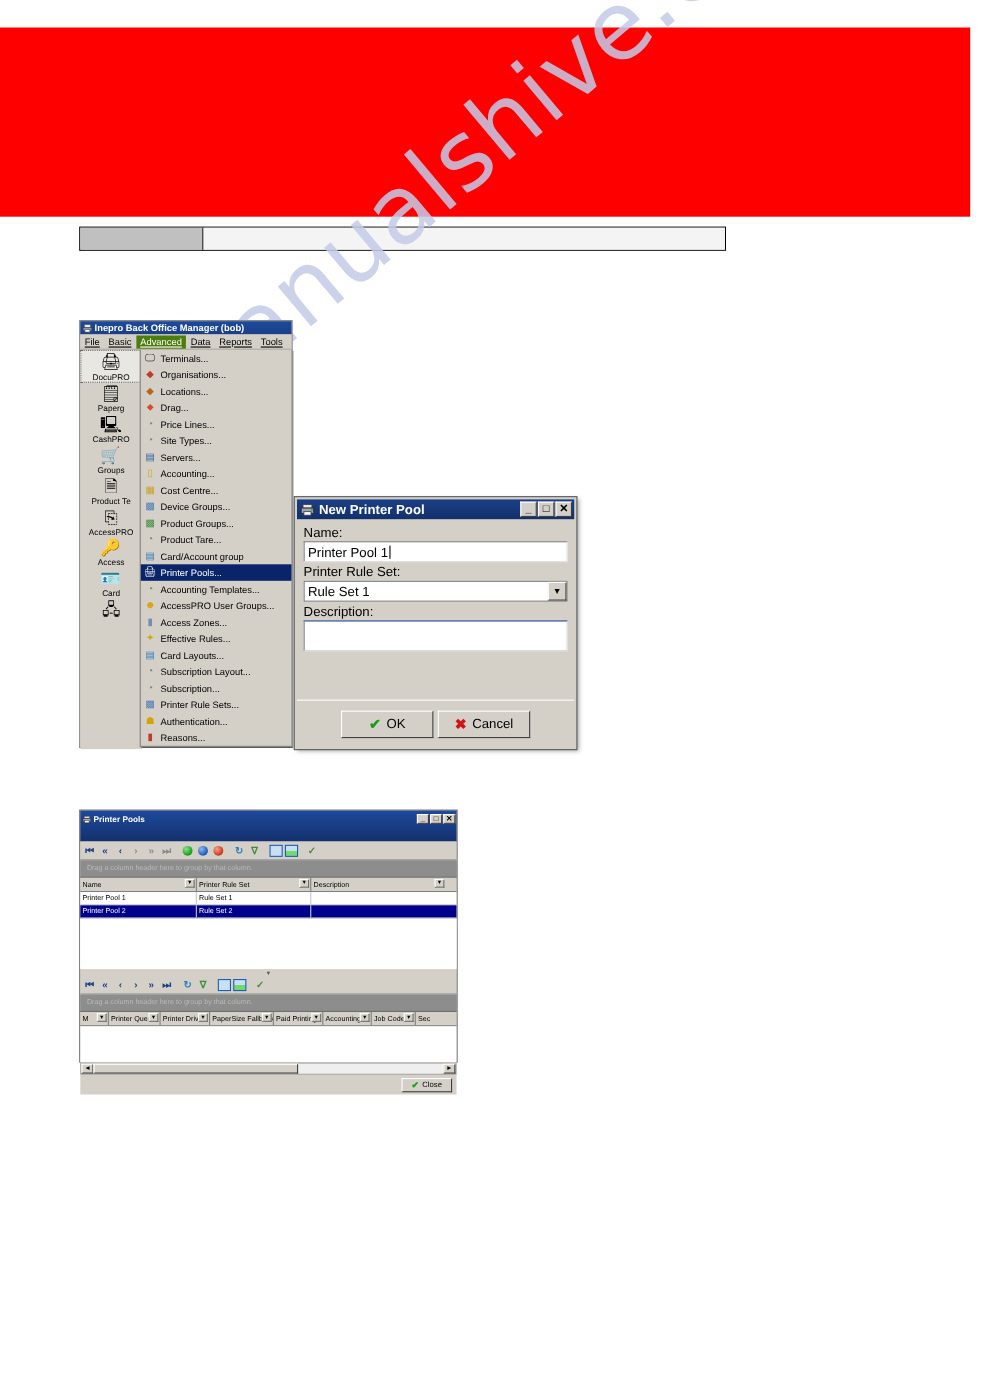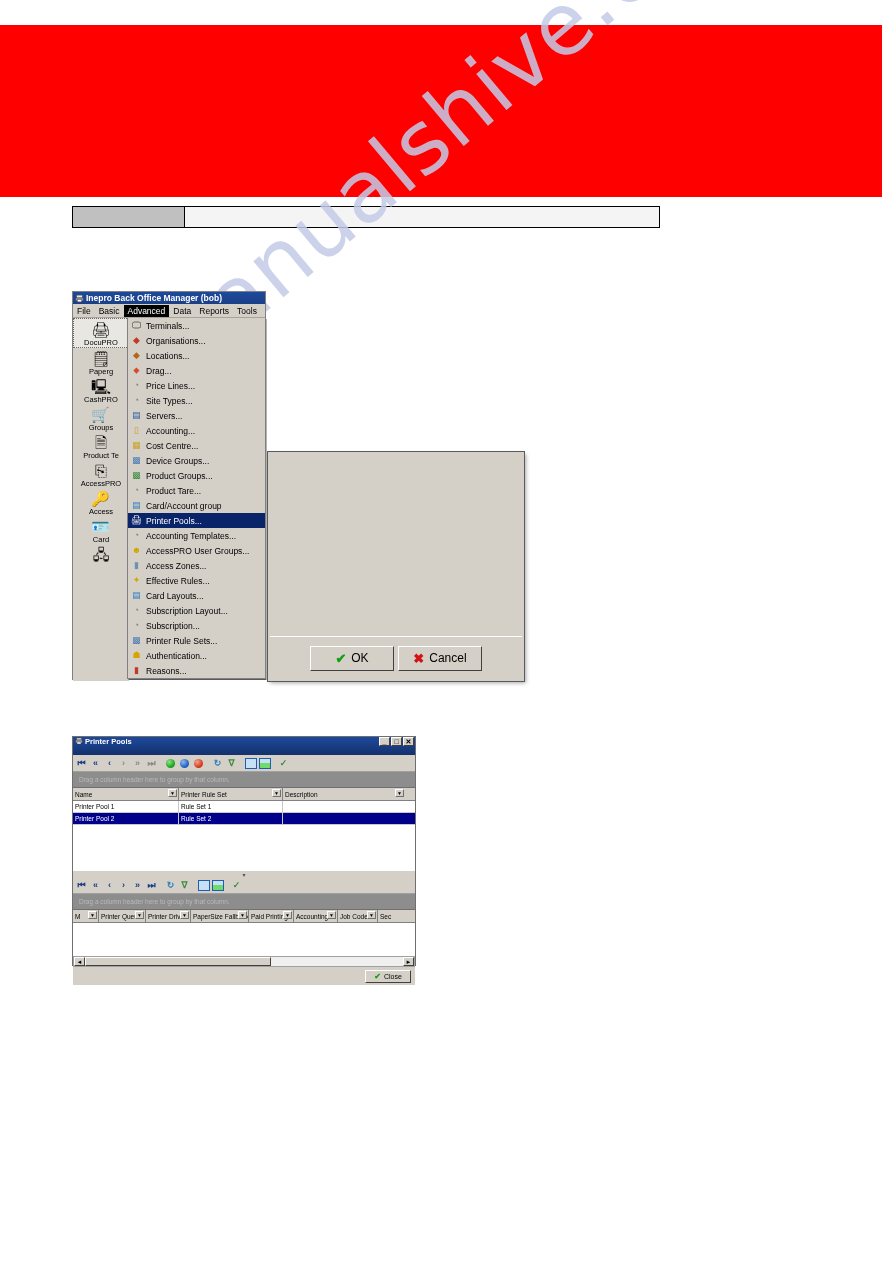--- a/index.html
+++ b/index.html
@@ -78,23 +78,23 @@
   }
   .app-menubar {
     height: 13px;
     background: #d4d0c8;
     display: flex; align-items: center;
     border-bottom: 1px solid #a8a49c;
     font-size: 8.5px;
     color: #000;
   }
   .app-menubar .mi {
-    padding: 1px 4px; white-space: nowrap;
-  }
-  .app-menubar .mi.active { background: #000000; color: #fff; }
+    padding: 1px 4px; white-space: nowrap; text-decoration: underline;
+  }
+  .app-menubar .mi.active { background: #4d7c0f; color: #fff; }
 
   .app-body { position: relative; height: 363px; }
 
   
   .icon-strip {
     position: absolute; left: 0; top: 0;
     width: 56px; height: 100%;
     background: #d4d0c8;
     overflow: hidden;
   }
@@ -249,22 +249,22 @@
     width: 344px; height: 230px;
     background: #d4d0c8;
     border: 1px solid #6f6f6f;
     box-sizing: border-box;
     z-index: 10;
   }
   .pp-title {
     height: 12px;
     background: linear-gradient(to bottom, #1d4a9c 0%, #14306d 100%);
     color: #fff; font-size: 7.5px; font-weight: bold;
-    display: flex; align-items: flex-start;
-    padding: 0 1px 6px 2px;
+    display: flex; align-items: flex-end;
+    padding: 0 1px 16px 2px;
   }
   .pp-title .pti2 { width: 8px; height: 8px; margin-right: 2px; flex:none; }
   .pp-title .ttl2 { flex: 1; white-space: nowrap; }
   .pp-title .wb {
     width: 11px; height: 9px; margin-left: 1px;
     background: #d4d0c8; border: 1px solid #fff;
     border-right-color: #404040; border-bottom-color: #404040;
     color: #000; font-size: 7px; font-weight: bold;
     display: flex; align-items: center; justify-content: center;
     box-sizing: border-box; line-height: 1;
@@ -557,20 +557,51 @@
         </div>
         <div class="menu-item">
           <span class="mico" style="color:#c0392b">▮</span>
           <span>Reasons...</span>
         </div>
       </div>
     </div>
   </div>
 
   <div class="npp">
+    <div class="npp-title">
+      <span class="pti">
+        <svg width="13" height="13" viewBox="0 0 16 16">
+            <rect x="3" y="2" width="10" height="4" fill="#e8e8e8" stroke="#444"></rect>
+            <rect x="1" y="6" width="14" height="6" rx="1" fill="#9aa6b5" stroke="#222"></rect>
+            <rect x="4" y="10" width="8" height="4" fill="#fff" stroke="#444"></rect>
+            <circle cx="13" cy="8" r="1" fill="#3a3"></circle>
+          </svg>
+      </span>
+      <span class="ttl">New Printer Pool</span>
+      <span class="winbtns">
+        <span class="winbtn">_</span>
+        <span class="winbtn">□</span>
+        <span class="winbtn">✕</span>
+      </span>
+    </div>
+    <div class="npp-body">
+      <div class="fld-label">Name:</div>
+      <div class="txtbox">
+        <span>Printer Pool 1</span>
+          <span class="caret"></span>
+      </div>
+      <div class="fld-label">Printer Rule Set:</div>
+      <div class="combo">
+        <span class="cval">Rule Set 1</span>
+        <span class="carrow">▼</span>
+      </div>
+      <div class="fld-label">Description:</div>
+      <div class="descbox"></div>
+      <div class="npp-spacer"></div>
+    </div>
     <div class="npp-footer">
       <div class="btn">
         <span class="bico ok-check">✔</span>
         <span>OK</span>
       </div>
       <div class="btn">
         <span class="bico cancel-x">✖</span>
         <span>Cancel</span>
       </div>
     </div>

